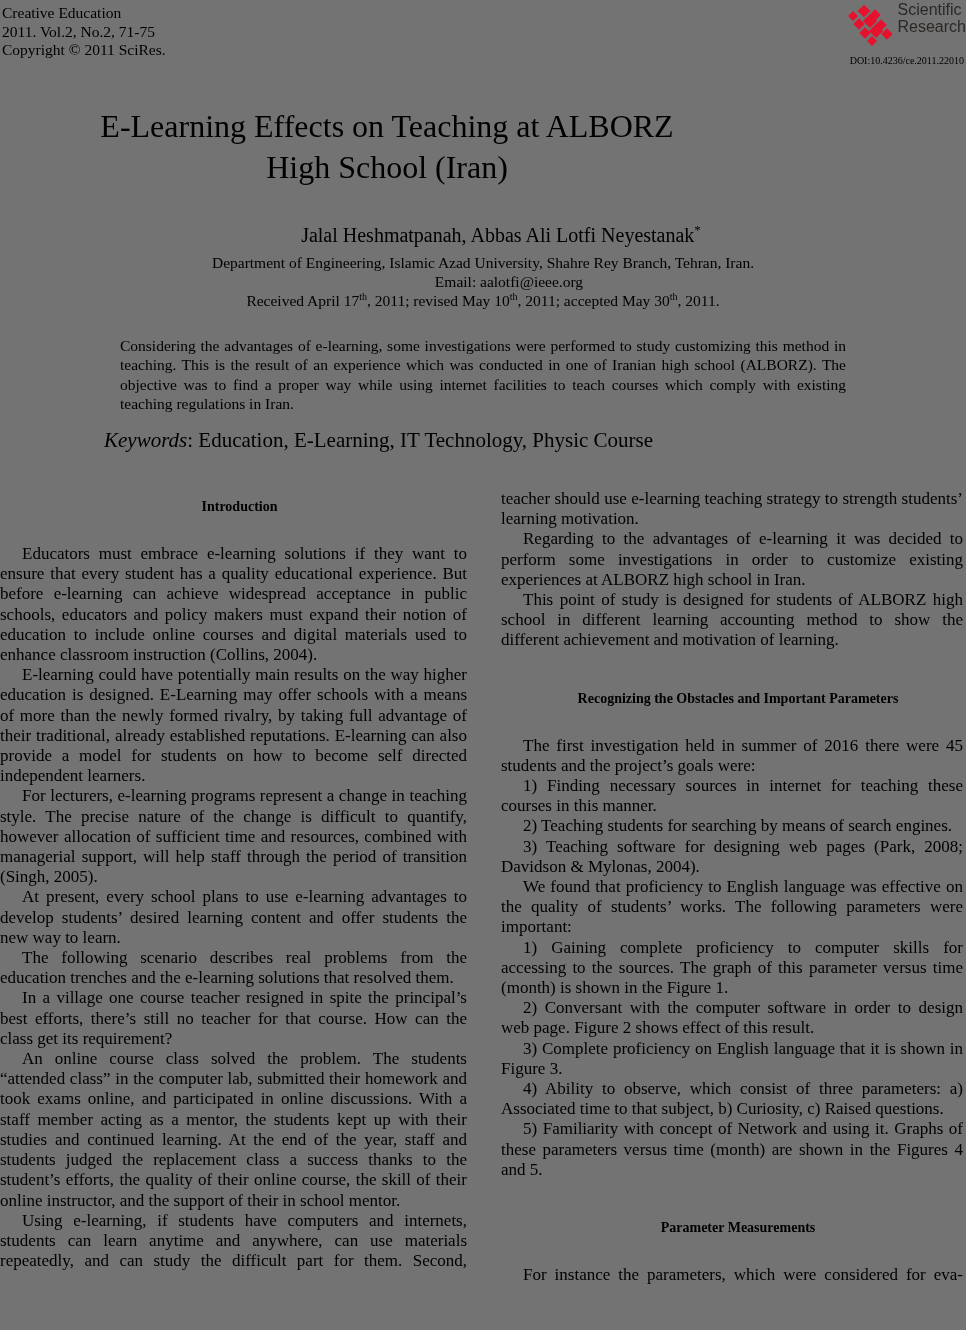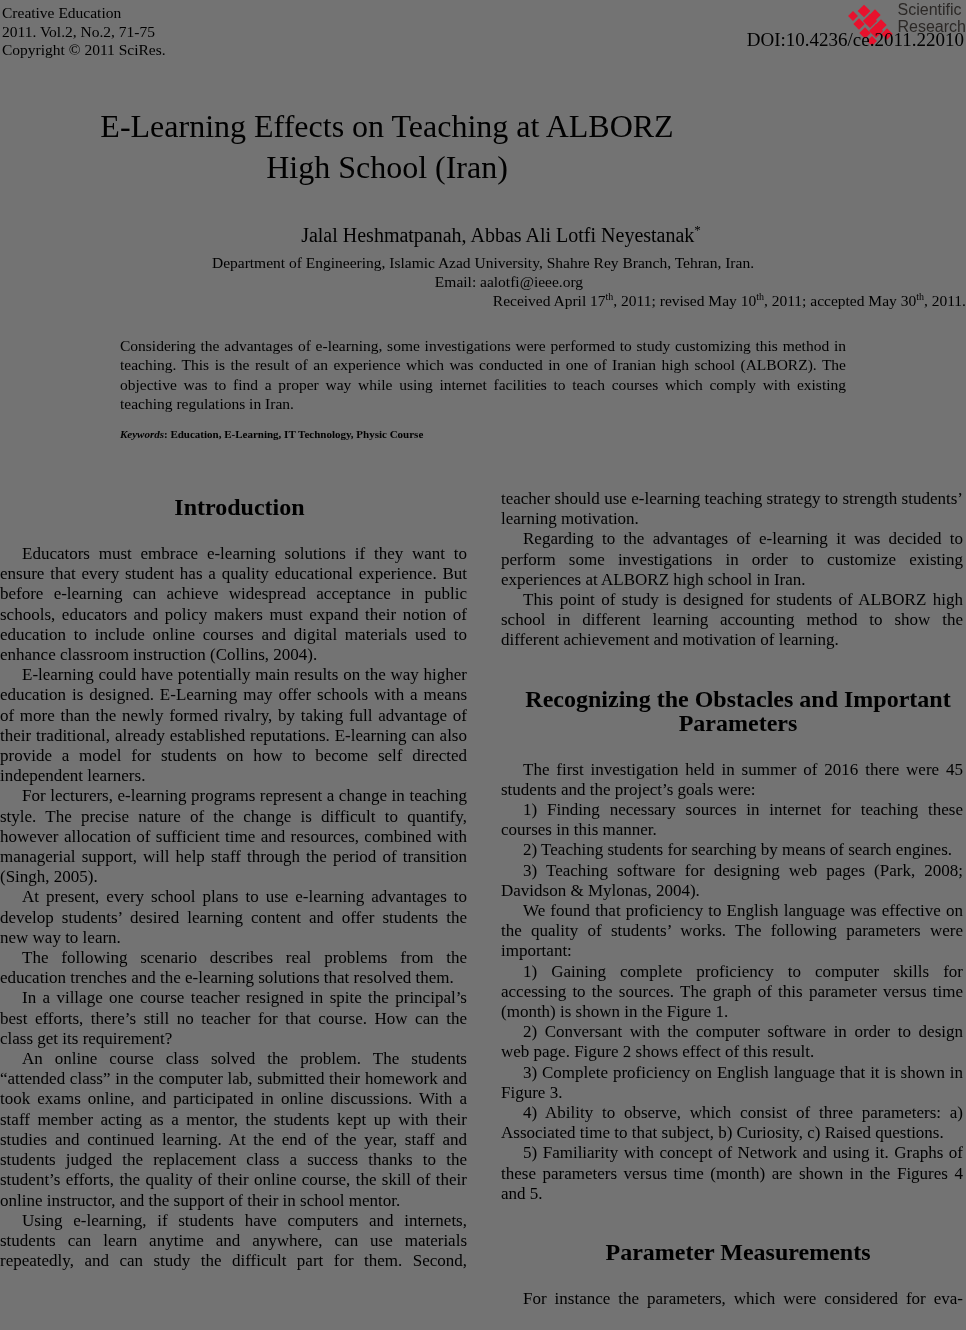--- a/index.html
+++ b/index.html
@@ -22,64 +22,63 @@
     position: absolute; top: 2px; right: 0px;
     display: flex; align-items: flex-start;
   }
   .logo svg { display: block; margin-top: 2px; }
   .logo-text {
     font-family: "Liberation Sans", sans-serif;
     font-size: 16px; line-height: 16.5px;
     color: #2b2826; margin-left: 2px;
   }
   .doi-line {
-    position: absolute; top: 29px; right: 2px;
-    font-size: 19px;
+    position: absolute; top: 55px; right: 2px;
+    font-size: 10px;
   }
   
   .paper-title {
     position: absolute; top: 106px; left: 0; width: 774px;
     margin: 0; font-weight: normal;
     font-size: 32px; line-height: 41px; text-align: center;
   }
   .authors-line {
     position: absolute; top: 222px; left: 0; width: 954px;
     text-align: center; font-size: 20px; margin-left: 24px;
   }
   .authors-line sup { font-size: 13px; }
   .affil-line, .email-line {
     position: absolute; left: 0; width: 966px;
     text-align: center; font-size: 15.5px;
   }
   .affil-line { top: 254px; }
   .email-line { top: 273px; padding-left: 26px; }
   .received-line {
     position: absolute; top: 291px; left: 0; width: 966px;
-    text-align: right; font-size: 15.5px;
+    text-align: center; font-size: 15.5px;
   }
   .received-line sup { font-size: 10px; }
   
   .abstract {
     position: absolute; top: 336px; left: 120px; width: 726px;
     font-size: 15.5px; line-height: 19.3px; text-align: justify;
   }
   .keywords {
-    position: absolute; top: 428px; left: 120px; width: 726px;
-    font-size: 11px;
-    font-weight: bold;
+    position: absolute; top: 428px; left: 104px; width: 726px;
+    font-size: 21px;
   }
   
   .col {
     position: absolute; top: 489px;
     font-size: 17px; line-height: 20.2px; text-align: justify;
   }
   .col-left  { left: 0px;   width: 467px; }
   .col-right { left: 501px; width: 462px; }
   .sec-heading {
-    font-size: 24px; line-height: 24px; font-weight: bold;
+    font-size: 14px; line-height: 24px; font-weight: bold;
     text-align: center; margin: 36px 0 25px 12px;
   }
   .sec-heading.first { margin-top: 6px; }
   .body-para { margin: 0; text-indent: 22px; }
   .body-para.noindent { text-indent: 0; }
   .body-para.cut { text-align-last: justify; }
   [data-interactable="false"] { cursor: default; }
 </style>
 </head>
 <body>

